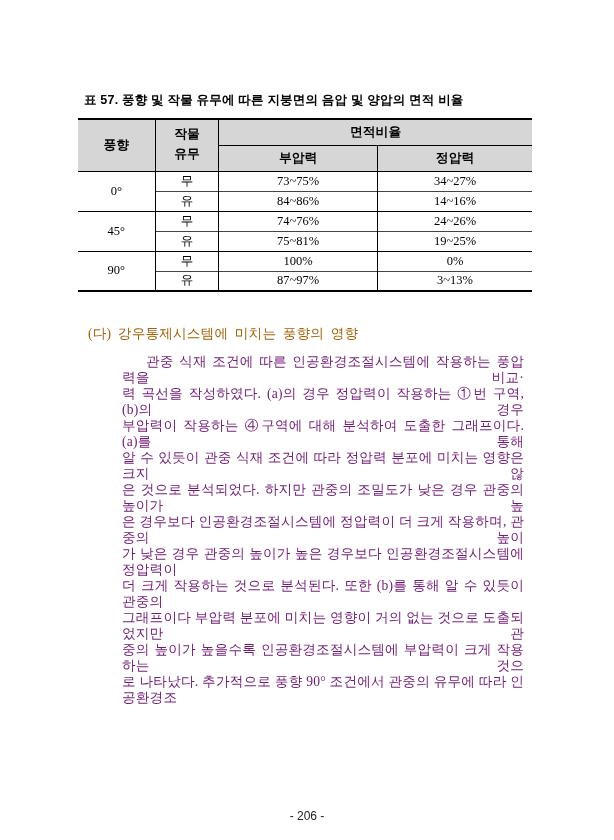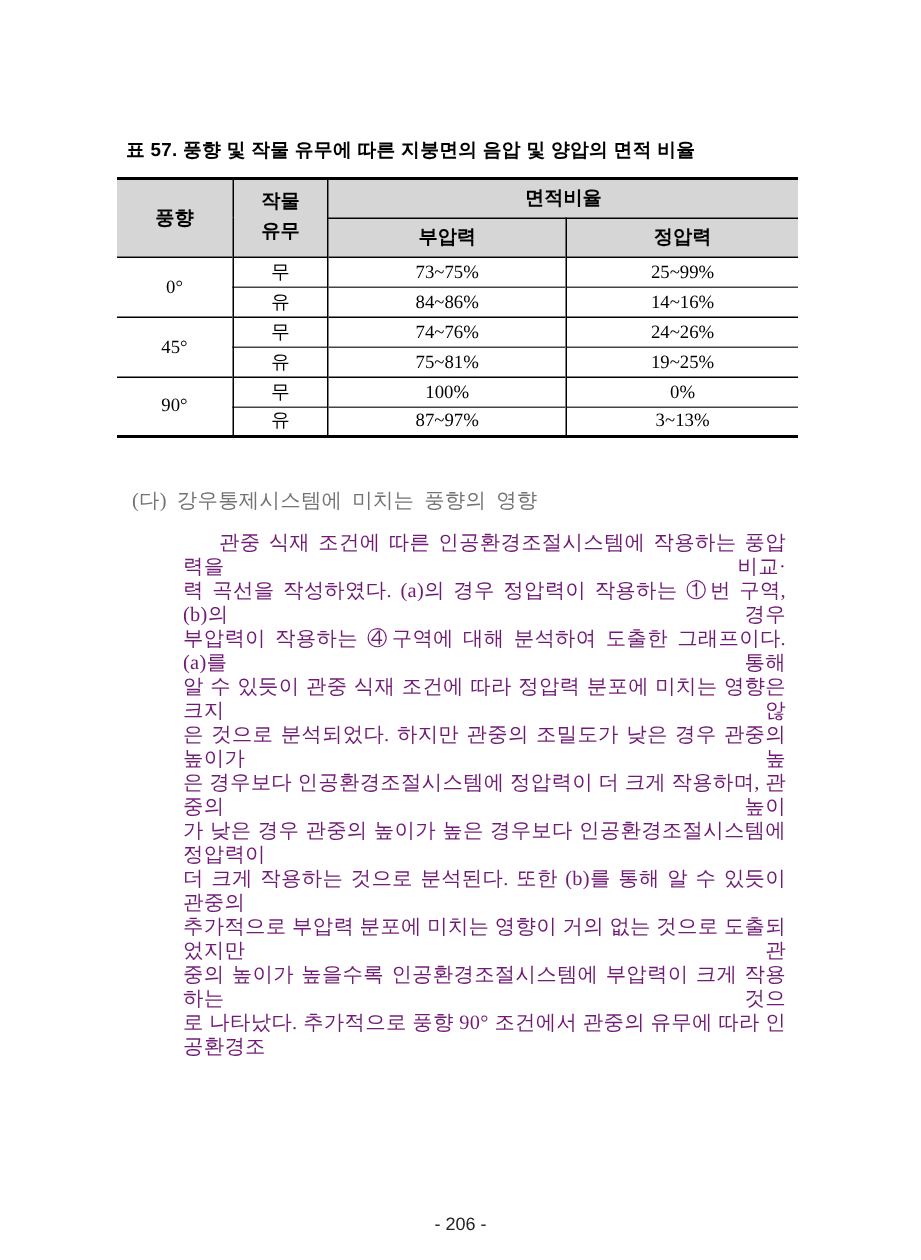--- a/index.html
+++ b/index.html
@@ -34,21 +34,21 @@
   table.ptable tbody tr{height:20px;}
   table.ptable td{text-align:center;vertical-align:middle;padding:0;}
   .vline{border-right:1px solid #000;}
   thead{border-bottom:1.5px solid #000;}
   tr.thin td{border-top:1px solid #444;}
   tr.group td{border-top:1.5px solid #000;}
   .crop-head span{display:block;line-height:1.55;}
 
   .text-section{margin:33px 0 0 10px;width:436px;}
   .sec-heading{
-    font-size:13.6px;margin:0 0 11px 0;font-weight:400;color:#737373;
+    font-size:13.6px;margin:0 0 11px 0;font-weight:400;color:#a16207;
     letter-spacing:0.2px;word-spacing:3px;
   }
   .para{margin:0;}
   .pline{
     font-size:13.6px;line-height:16px;color:#701a75;
     text-align:justify;text-align-last:justify;
     letter-spacing:0.2px;
     margin-left:34px;
   }
   .pline.first{text-indent:24px;}
@@ -86,21 +86,21 @@
         <tr>
           <th class="vline" style="border-top:1px solid #000;font-family:Liberation Mono, monospace;">부압력</th>
           <th style="border-top:1px solid #000;">정압력</th>
         </tr>
       </thead>
       <tbody>
         <tr>
           <td rowspan="2" class="vline">0°</td>
           <td class="vline">무</td>
           <td class="vline">73~75%</td>
-          <td>25~99%</td>
+          <td>34~27%</td>
         </tr>
         <tr class="thin">
           <td class="vline">유</td>
           <td class="vline">84~86%</td>
           <td>14~16%</td>
         </tr>
         <tr class="group">
           <td rowspan="2" class="vline">45°</td>
           <td class="vline">무</td>
           <td class="vline">74~76%</td>
@@ -129,21 +129,21 @@
       <p class="sec-heading">(다) 강우통제시스템에 미치는 풍향의 영향</p>
       <div class="para">
         <div class="pline first">관중 식재 조건에 따른 인공환경조절시스템에 작용하는 풍압력을 비교·</div>
         <div class="pline">력 곡선을 작성하였다. (a)의 경우 정압력이 작용하는 ①번 구역, (b)의 경우</div>
         <div class="pline">부압력이 작용하는 ④구역에 대해 분석하여 도출한 그래프이다. (a)를 통해</div>
         <div class="pline">알 수 있듯이 관중 식재 조건에 따라 정압력 분포에 미치는 영향은 크지 않</div>
         <div class="pline">은 것으로 분석되었다. 하지만 관중의 조밀도가 낮은 경우 관중의 높이가 높</div>
         <div class="pline">은 경우보다 인공환경조절시스템에 정압력이 더 크게 작용하며, 관중의 높이</div>
         <div class="pline">가 낮은 경우 관중의 높이가 높은 경우보다 인공환경조절시스템에 정압력이</div>
         <div class="pline">더 크게 작용하는 것으로 분석된다. 또한 (b)를 통해 알 수 있듯이 관중의</div>
-        <div class="pline">추가적으로 부압력 분포에 미치는 영향이 거의 없는 것으로 도출되었지만 관</div>
+        <div class="pline">그래프이다 부압력 분포에 미치는 영향이 거의 없는 것으로 도출되었지만 관</div>
         <div class="pline">중의 높이가 높을수록 인공환경조절시스템에 부압력이 크게 작용하는 것으</div>
         <div class="pline">로 나타났다. 추가적으로 풍향 90° 조건에서 관중의 유무에 따라 인공환경조</div>
 
       </div>
     </div>
   </div>
 
   <div class="page-number">- 206 -</div>
 </div>
 

